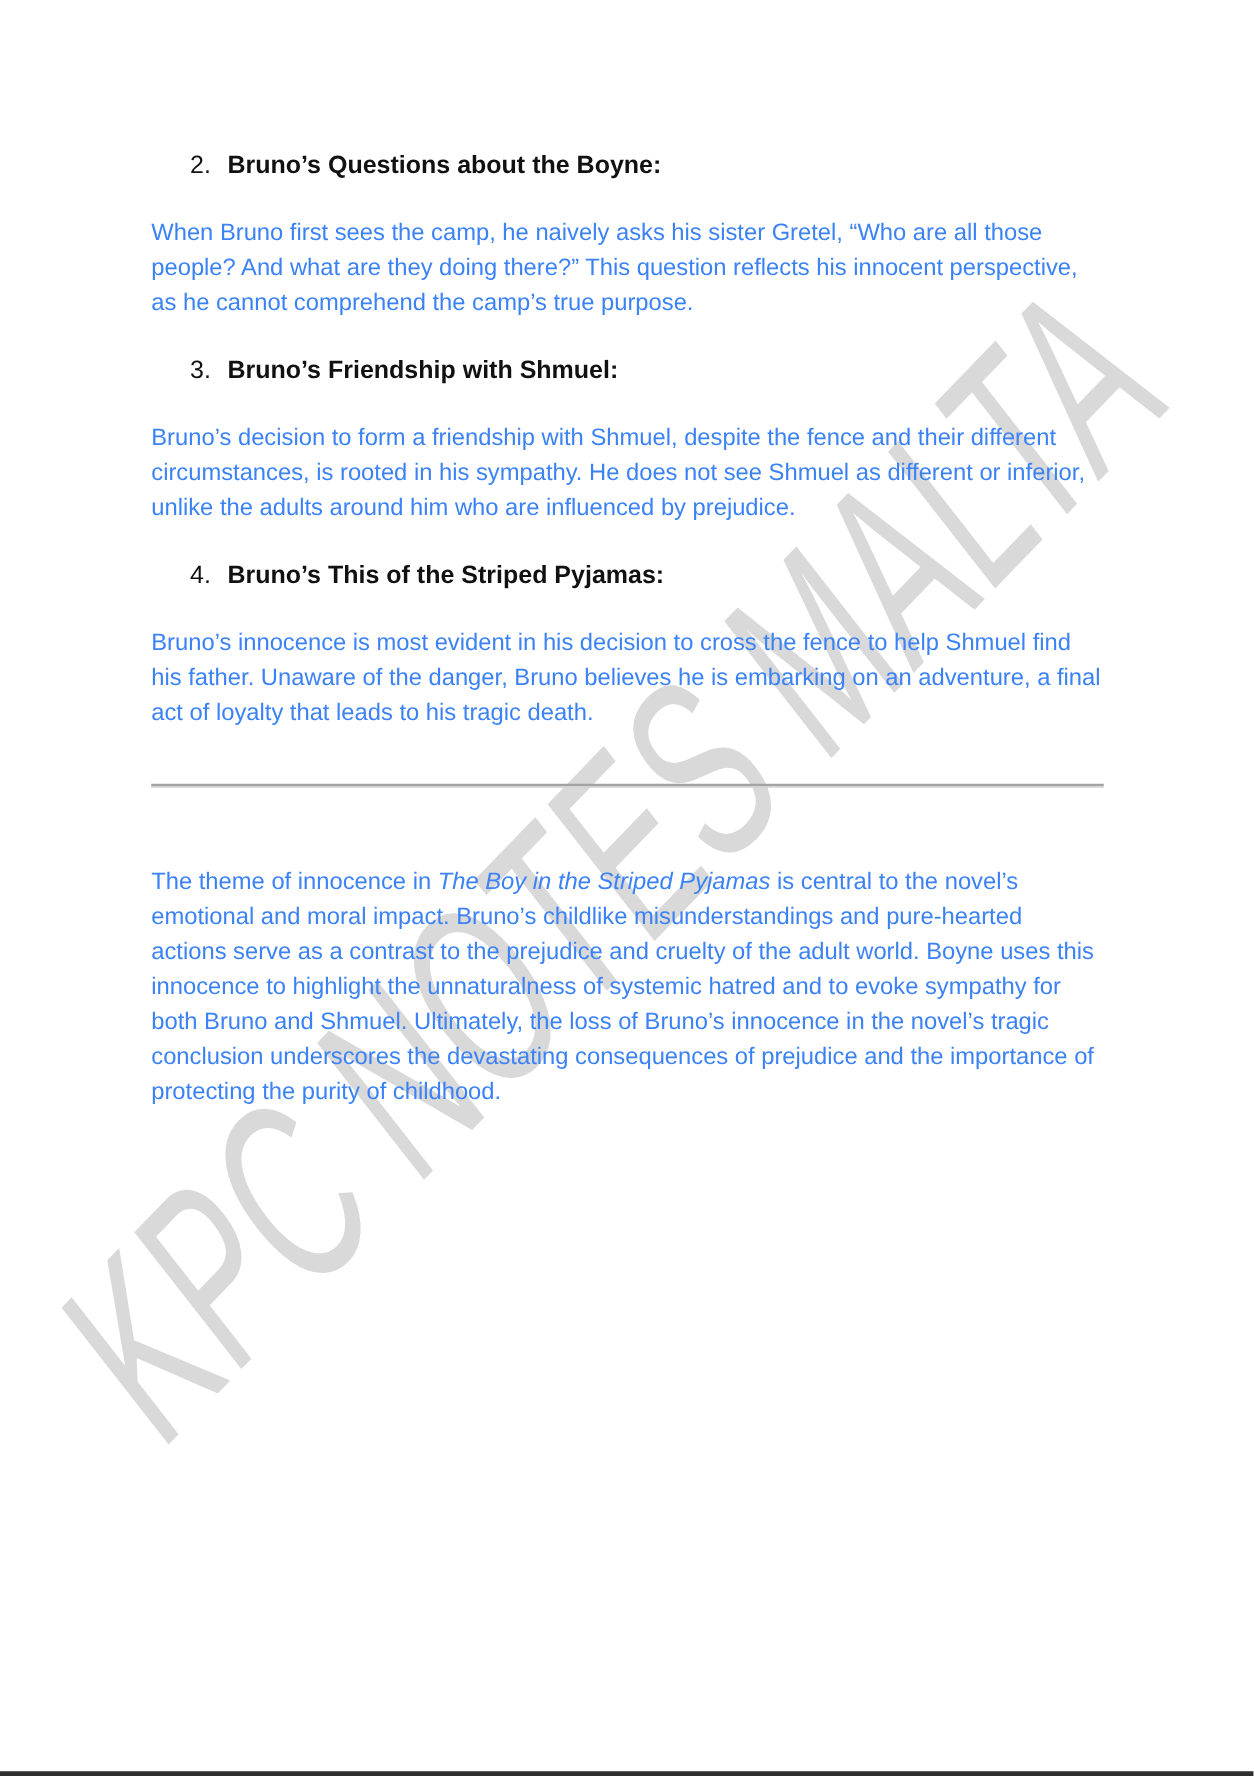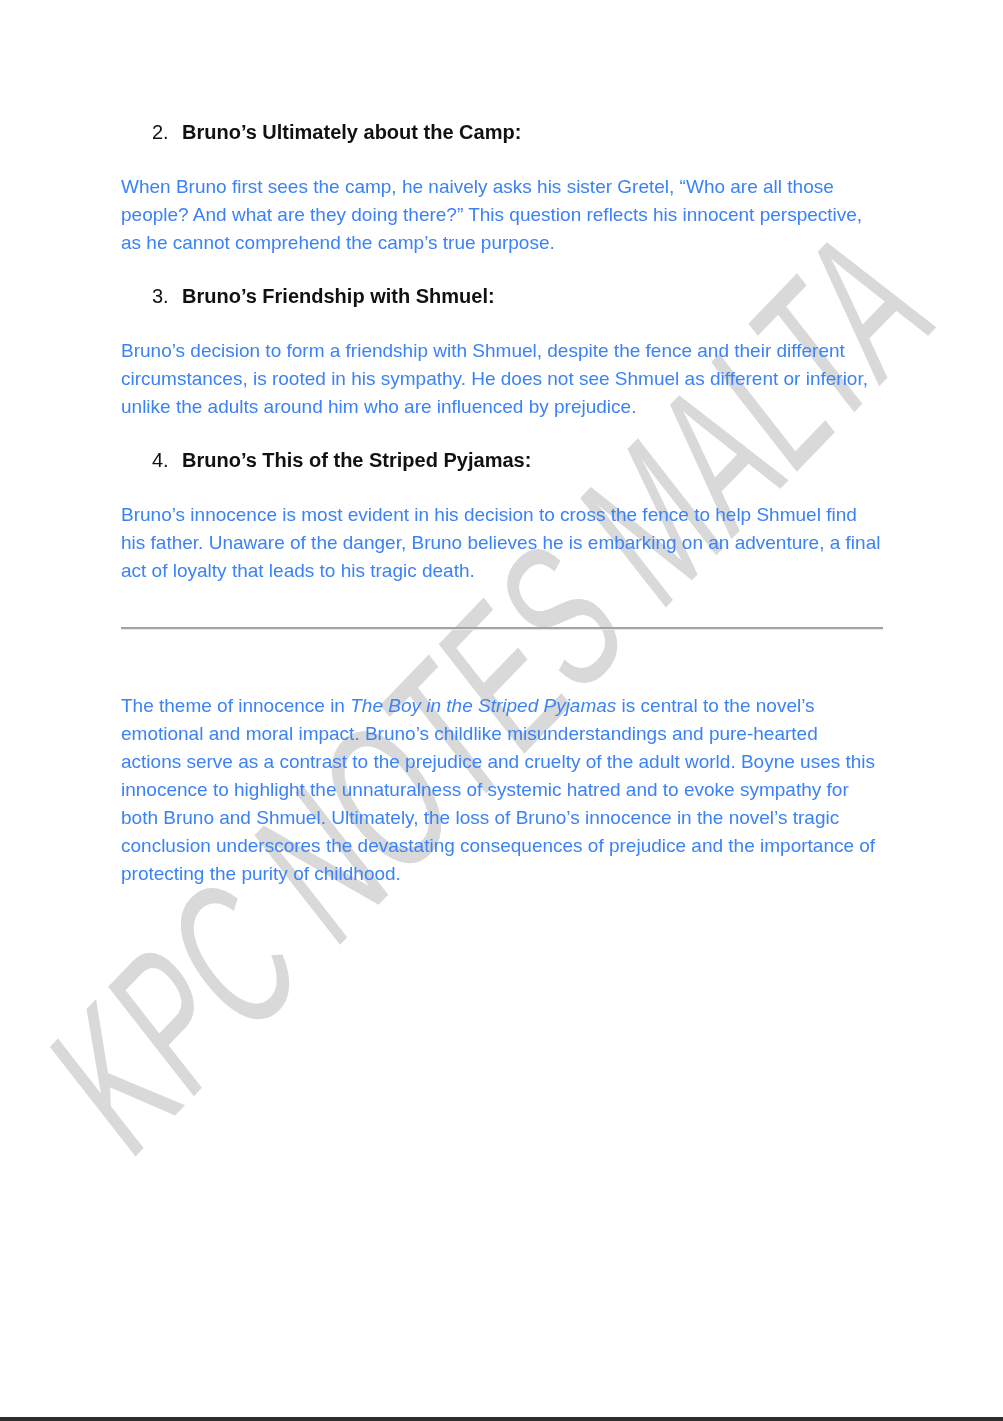--- a/index.html
+++ b/index.html
@@ -85,21 +85,21 @@
 </style>
 </head>
 <body>
 
 <div class="page">
 
   <div class="watermark">KPC NOTES MALTA</div>
 
   <div class="content">
 
-    <div class="section-heading"><span class="num">2.</span><span class="label">Bruno’s Ultimately about the Camp:</span></div>
+    <div class="section-heading"><span class="num">2.</span><span class="label">Bruno’s Questions about the Boyne:</span></div>
     <p class="para">When Bruno first sees the camp, he naively asks his sister Gretel, “Who are all those people? And what are they doing there?” This question reflects his innocent perspective, as he cannot comprehend the camp’s true purpose.</p>
 
     <div class="section-heading"><span class="num">3.</span><span class="label">Bruno’s Friendship with Shmuel:</span></div>
     <p class="para">Bruno’s decision to form a friendship with Shmuel, despite the fence and their different circumstances, is rooted in his sympathy. He does not see Shmuel as different or inferior, unlike the adults around him who are influenced by prejudice.</p>
 
     <div class="section-heading"><span class="num">4.</span><span class="label">Bruno’s This of the Striped Pyjamas:</span></div>
 
     <p class="para">Bruno’s innocence is most evident in his decision to cross the fence to help Shmuel find his father. Unaware of the danger, Bruno believes he is embarking on an adventure, a final act of loyalty that leads to his tragic death.</p>
 
     <div class="divider"></div>

